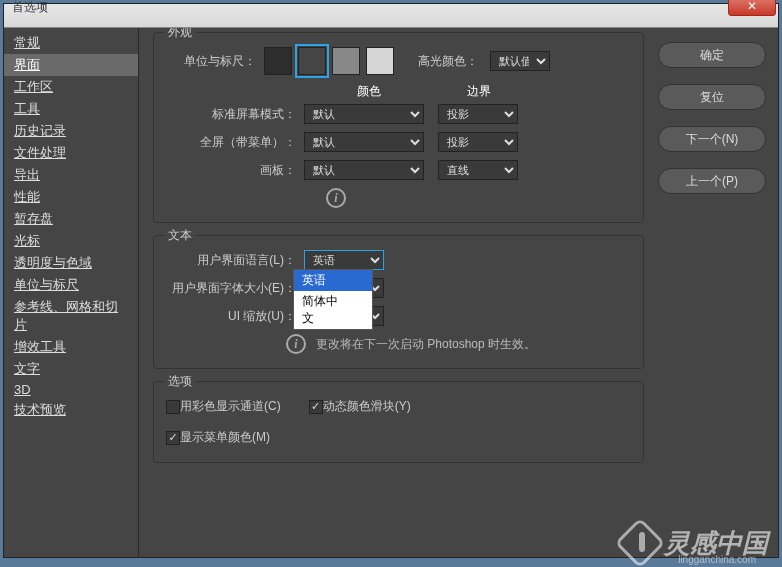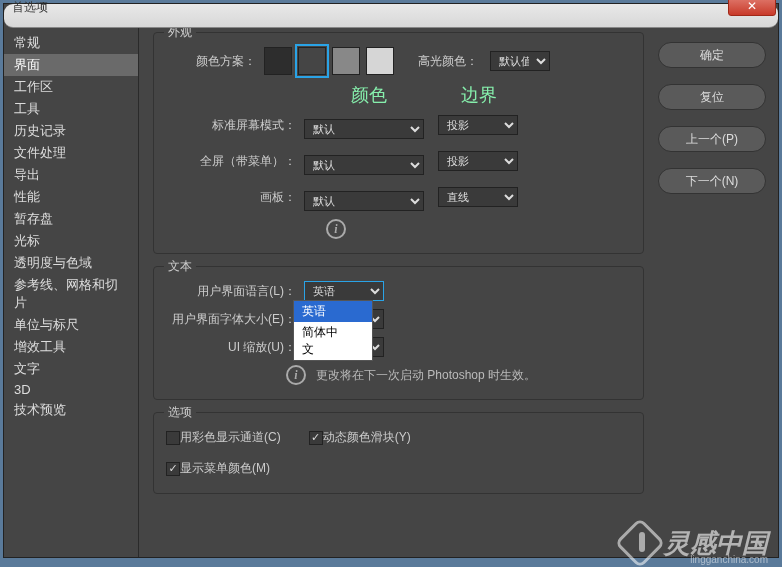--- a/index.html
+++ b/index.html
@@ -1,53 +1,53 @@
 <!DOCTYPE html>
 <html><head>
 <meta charset="utf-8">
 <style>
 * { margin: 0; padding: 0; box-sizing: border-box; font-family: "Microsoft YaHei", sans-serif; }
 body { width: 782px; height: 567px; background: #5a7a9a; overflow: hidden; position: relative; }
 .window { position: absolute; top: 3px; left: 3px; width: 776px; height: 555px; background: #454545; border: 1px solid #222; }
-.titlebar { height: 24px; background: linear-gradient(#e8e8e8,#d8d8d8); display: flex; align-items: center; padding: 0 0 16px 8px; border-bottom: 1px solid #888; border-radius: 9px; }
+.titlebar { height: 24px; background: linear-gradient(#e8e8e8,#d8d8d8); display: flex; align-items: center; padding: 0 0 16px 8px; border-bottom: 1px solid #888; }
 .titlebar-text { font-size: 12px; color: #333; flex: 1; }
 .close-btn { width: 48px; height: 20px; background: linear-gradient(#e07a6e,#c83a2a); color: #fff; display: flex; align-items: center; justify-content: center; font-size: 12px; border-radius: 0 0 3px 3px; margin-top: -4px; margin-right: 2px; cursor: pointer; border: 1px solid #a02818; }
 .body { display: flex; height: calc(100% - 24px); }
 .sidebar { width: 135px; background: #454545; border-right: 1px solid #2a2a2a; padding-top: 4px; }
-.side-item { padding: 2px 10px; font-size: 13px; color: #ddd; cursor: pointer; }
+.side-item { padding: 2px 10px; font-size: 13px; color: #ddd; cursor: pointer; text-decoration: underline; }
 .side-item.selected { background: #6a6a6a; color: #fff; }
 .main { flex: 1; padding: 4px 14px; position: relative; overflow: hidden; }
 .right-btns { width: 120px; padding: 14px 12px 0 0; display: flex; flex-direction: column; gap: 16px; }
 .pill-btn { background: #5a5a5a; color: #ddd; border: 1px solid #333; border-radius: 14px; height: 26px; font-size: 12px; display: flex; align-items: center; justify-content: center; cursor: pointer; }
 .fieldset { border: 1px solid #333; border-radius: 4px; padding: 14px 12px 14px 12px; margin-bottom: 12px; position: relative; }
 .legend { position: absolute; top: -9px; left: 10px; background: #454545; padding: 0 4px; font-size: 12px; color: #ccc; }
 .row { display: flex; align-items: center; margin-bottom: 8px; }
 .label { width: 130px; text-align: right; font-size: 12px; color: #ccc; margin-right: 8px; }
 .swatches { display: flex; gap: 6px; }
 .swatch { width: 28px; height: 28px; border: 1px solid #222; cursor: pointer; }
 .swatch.sel { outline: 2px solid #2aa3e6; outline-offset: 1px; }
 .hl-wrap { display: flex; align-items: center; margin-left: 24px; font-size: 12px; color: #ccc; gap: 12px; }
 .select { background: #3a3a3a; color: #ddd; border: 1px solid #222; font-size: 11px; height: 20px; padding: 0 4px; }
-.select.w1 { width: 120px; margin-top: 8px; }
+.select.w1 { width: 120px; }
 .select.w2 { width: 80px; }
 .select.sm { width: 60px; }
-.colhdr { display: flex; margin: 6px 0 4px 138px; font-size: 18px; color: #86efac; }
+.colhdr { display: flex; margin: 6px 0 4px 138px; font-size: 12px; color: #ffffff; }
 .colhdr span:first-child { width: 130px; text-align: center; }
 .colhdr span:last-child { width: 90px; text-align: center; }
 .info-row { display: flex; align-items: center; margin: 8px 0 0 160px; gap: 10px; font-size: 12px; color: #bbb; }
 .info-icon { width: 20px; height: 20px; border: 2px solid #aaa; border-radius: 50%; display: flex; align-items: center; justify-content: center; font-size: 12px; font-weight: bold; font-style: italic; color: #aaa; font-family: Georgia, serif; }
 .dropdown-open { position: absolute; background: #fff; border: 1px solid #555; z-index: 10; font-size: 12px; }
 .dd-opt { padding: 2px 26px 2px 8px; color: #000; cursor: pointer; }
 .dd-opt.sel { background: #2a6ad0; color: #fff; }
 .opts-row { display: flex; gap: 28px; align-items: center; padding: 2px 0; }
 .chk { display: flex; align-items: center; gap: 0; font-size: 12px; color: #ccc; cursor: pointer; }
 .chkbox { width: 14px; height: 14px; border: 1px solid #222; background: #3a3a3a; display: flex; align-items: center; justify-content: center; font-size: 11px; color: #ddd; }
 .chkbox.checked::before { content: "✓"; }
 .watermark { position: absolute; right: 14px; bottom: 6px; color: rgba(255,255,255,0.6); font-size: 26px; font-weight: bold; font-style: italic; display: flex; align-items: center; gap: 6px; pointer-events: none; }
-.watermark .sub { font-size: 10px; font-style: normal; font-weight: normal; color: rgba(255,255,255,0.5); position: absolute; right: 0; bottom: -4px; }
+.watermark .sub { font-size: 10px; font-style: normal; font-weight: normal; color: rgba(255,255,255,0.5); position: absolute; right: 12px; bottom: -4px; }
 .wm-icon { width: 36px; height: 36px; border: 3px solid rgba(255,255,255,0.55); border-radius: 7px; transform: rotate(45deg); display: flex; align-items: center; justify-content: center; }
 .wm-icon::after { content: ""; width: 6px; height: 20px; background: rgba(255,255,255,0.55); border-radius: 3px; transform: rotate(-45deg) translate(2px,-1px); }
 </style>
 </head>
 <body>
 
 <div class="window">
   <div class="titlebar">
     <span class="titlebar-text">首选项</span>
     <div class="close-btn">
@@ -60,34 +60,34 @@
         <div class="side-item selected">界面</div>
         <div class="side-item">工作区</div>
         <div class="side-item">工具</div>
         <div class="side-item">历史记录</div>
         <div class="side-item">文件处理</div>
         <div class="side-item">导出</div>
         <div class="side-item">性能</div>
         <div class="side-item">暂存盘</div>
         <div class="side-item">光标</div>
         <div class="side-item">透明度与色域</div>
+        <div class="side-item">单位与标尺</div>
         <div class="side-item">参考线、网格和切片</div>
-        <div class="side-item">单位与标尺</div>
         <div class="side-item">增效工具</div>
         <div class="side-item">文字</div>
         <div class="side-item">3D</div>
         <div class="side-item">技术预览</div>
       </div>
 
     <div class="main">
 
       <div class="fieldset">
         <div class="legend">外观</div>
         <div class="row">
-          <div class="label" style="width:90px">颜色方案：</div>
+          <div class="label" style="width:90px">单位与标尺：</div>
           <div class="swatches" id="swatches">
               <div class="swatch" style="background: rgb(45, 45, 45);"></div>
               <div class="swatch sel" style="background: rgb(69, 69, 69);"></div>
               <div class="swatch" style="background: rgb(136, 136, 136);"></div>
               <div class="swatch" style="background: rgb(214, 214, 214);"></div>
             </div>
           <div class="hl-wrap">
             <span>高光颜色：</span>
             <select class="select sm"><option>默认值</option></select>
           </div>
@@ -163,22 +163,22 @@
             <span>显示菜单颜色(M)</span>
           </div>
         </div>
       </div>
 
     </div>
 
     <div class="right-btns">
       <div class="pill-btn">确定</div>
       <div class="pill-btn">复位</div>
+      <div class="pill-btn">下一个(N)</div>
       <div class="pill-btn">上一个(P)</div>
-      <div class="pill-btn">下一个(N)</div>
     </div>
   </div>
 </div>
 
 <div class="watermark">
   <div class="wm-icon"></div>
   <span>灵感中国</span>
   <span class="sub">lingganchina.com</span>
 </div>
 

